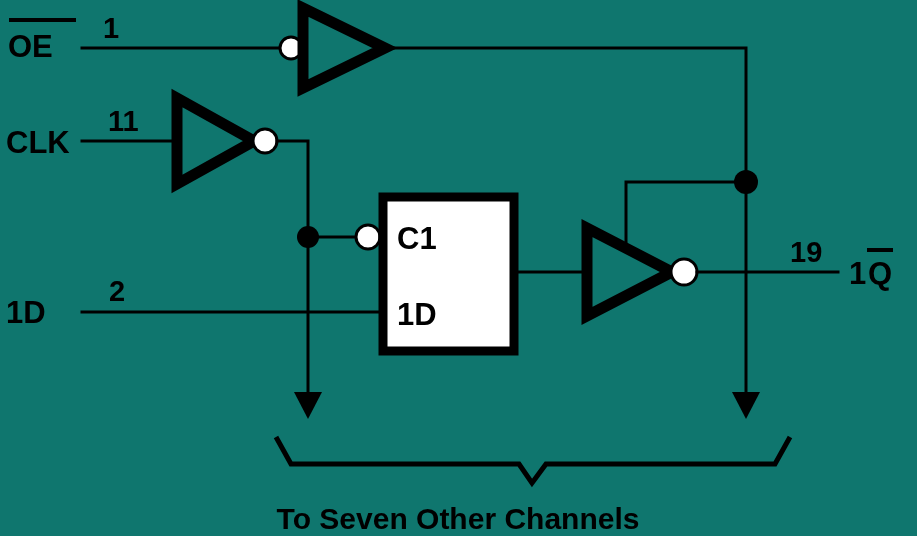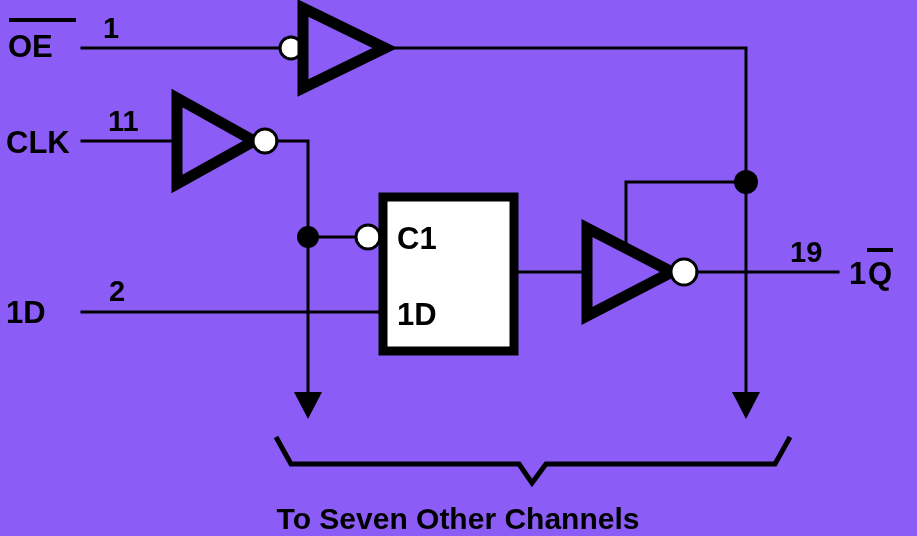--- a/index.html
+++ b/index.html
@@ -8,21 +8,21 @@
     padding: 0;
     background: #ffffff;
   }
   body {
     font-family: "Liberation Sans", sans-serif;
   }
   #diagram-root {
     position: relative;
     width: 917px;
     height: 536px;
-    background: #8b5cf6;
+    background: #0f766e;
     overflow: hidden;
   }
   svg.schematic {
     display: block;
     width: 917px;
     height: 536px;
   }
   .wire {
     stroke: #000000;
     stroke-width: 3;

